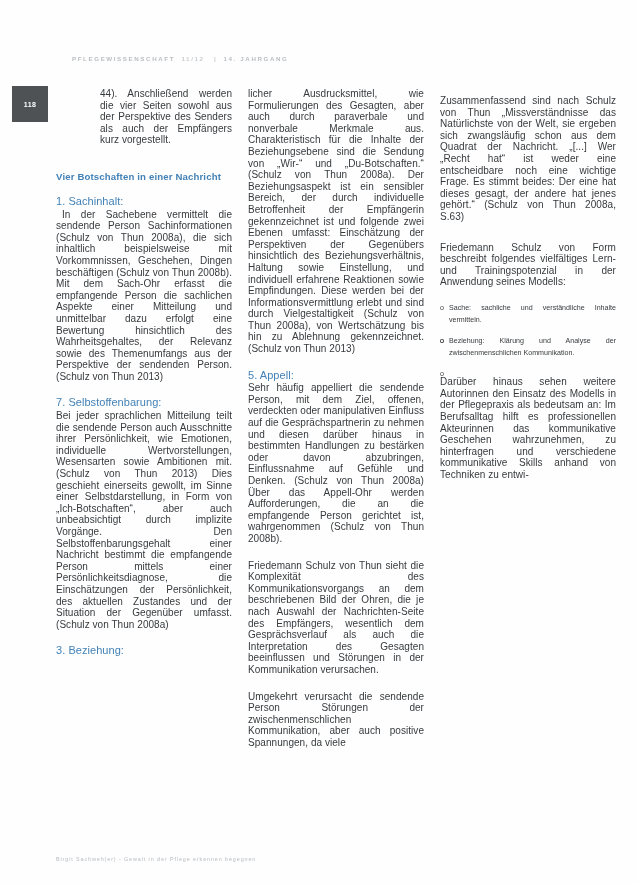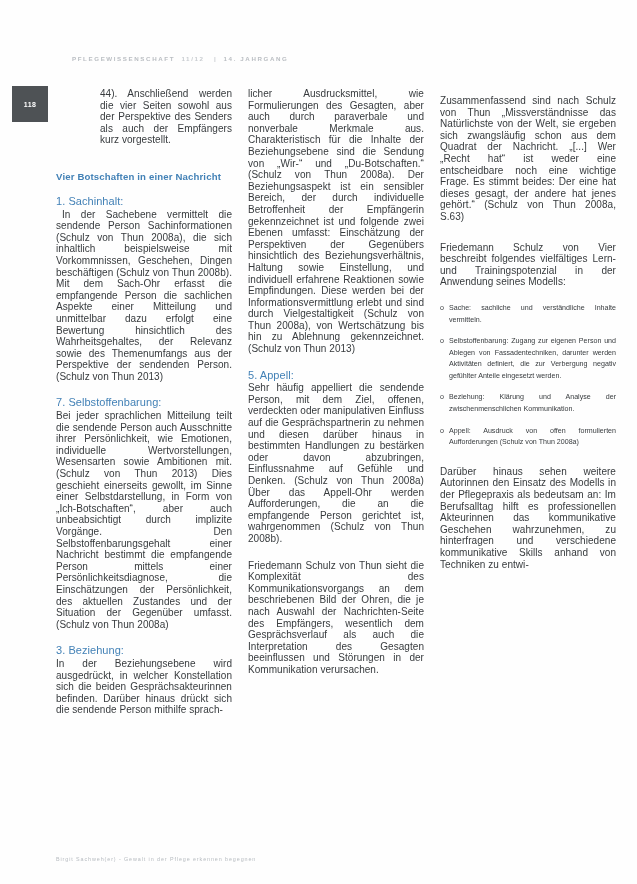--- a/index.html
+++ b/index.html
@@ -178,68 +178,66 @@
       <p class="indent">In der Sachebene vermittelt die sendende Person Sachinformationen (Schulz von Thun 2008a), die sich inhaltlich beispielsweise mit Vorkommnissen, Geschehen, Dingen beschäftigen (Schulz von Thun 2008b). Mit dem Sach-Ohr erfasst die empfangende Person die sachlichen Aspekte einer Mitteilung und unmittelbar dazu erfolgt eine Bewertung hinsichtlich des Wahrheitsgehaltes, der Relevanz sowie des Themenumfangs aus der Perspektive der sendenden Person. (Schulz von Thun 2013)</p>
 
       <div class="spacer-sm"></div>
 
       <h3 class="sub-heading">7. Selbstoffenbarung:</h3>
       <p class="noindent">Bei jeder sprachlichen Mitteilung teilt die sendende Person auch Ausschnitte ihrer Persönlichkeit, wie Emotionen, individuelle Wertvorstellungen, Wesensarten sowie Ambitionen mit. (Schulz von Thun 2013) Dies geschieht einerseits gewollt, im Sinne einer Selbstdarstellung, in Form von „Ich-Botschaften“, aber auch unbeabsichtigt durch implizite Vorgänge. Den Selbstoffenbarungsgehalt einer Nachricht bestimmt die empfangende Person mittels einer Persönlichkeitsdiagnose, die Einschätzungen der Persönlichkeit, des aktuellen Zustandes und der Situation der Gegenüber umfasst. (Schulz von Thun 2008a)</p>
 
       <div class="spacer-sm"></div>
 
       <h3 class="sub-heading">3. Beziehung:</h3>
-      <p class="noindent">In der Beziehungsebene wird ausgedrückt, in welcher Konstellation sich die beiden Gesprächsakteurinnen befinden. Darüber hinaus drückt sich die sendende Person mithilfe sprach-</p>
     </div>
 
     <div class="col col-2">
       <p class="noindent">licher Ausdrucksmittel, wie Formulierungen des Gesagten, aber auch durch paraverbale und nonverbale Merkmale aus. Charakteristisch für die Inhalte der Beziehungsebene sind die Sendung von „Wir-“ und „Du-Botschaften.“ (Schulz von Thun 2008a). Der Beziehungsaspekt ist ein sensibler Bereich, der durch individuelle Betroffenheit der Empfängerin gekennzeichnet ist und folgende zwei Ebenen umfasst: Einschätzung der Perspektiven der Gegenübers hinsichtlich des Beziehungsverhältnis, Haltung sowie Einstellung, und individuell erfahrene Reaktionen sowie Empfindungen. Diese werden bei der Informationsvermittlung erlebt und sind durch Vielgestaltigkeit (Schulz von Thun 2008a), von Wertschätzung bis hin zu Ablehnung gekennzeichnet. (Schulz von Thun 2013)</p>
 
       <div class="spacer-sm"></div>
 
       <h3 class="sub-heading">5. Appell:</h3>
       <p class="noindent">Sehr häufig appelliert die sendende Person, mit dem Ziel, offenen, verdeckten oder manipulativen Einfluss auf die Gesprächspartnerin zu nehmen und diesen darüber hinaus in bestimmten Handlungen zu bestärken oder davon abzubringen, Einflussnahme auf Gefühle und Denken. (Schulz von Thun 2008a) Über das Appell-Ohr werden Aufforderungen, die an die empfangende Person gerichtet ist, wahrgenommen (Schulz von Thun 2008b).</p>
 
       <div class="spacer-sm"></div>
 
       <p class="noindent">Friedemann Schulz von Thun sieht die Komplexität des Kommunikationsvorgangs an dem beschriebenen Bild der Ohren, die je nach Auswahl der Nachrichten-Seite des Empfängers, wesentlich dem Gesprächsverlauf als auch die Interpretation des Gesagten beeinflussen und Störungen in der Kommunikation verursachen.</p>
 
       <div class="spacer-sm"></div>
 
+      <p class="noindent">Umgekehrt verursacht die sendende Person Störungen der zwischenmenschlichen Kommunikation, aber auch positive Spannungen, da viele</p>
     </div>
 
     <div class="col col-3">
 
       <div class="spacer-sm"></div>
 
       <p class="noindent">Zusammenfassend sind nach Schulz von Thun „Missverständnisse das Natürlichste von der Welt, sie ergeben sich zwangsläufig schon aus dem Quadrat der Nachricht. „[...] Wer „Recht hat“ ist weder eine entscheidbare noch eine wichtige Frage. Es stimmt beides: Der eine hat dieses gesagt, der andere hat jenes gehört.“ (Schulz von Thun 2008a, S.63)</p>
 
       <div class="spacer-md"></div>
 
 
-      <p class="noindent">Friedemann Schulz von Vier beschreibt folgendes vielfältiges Lern- und Trainingspotenzial in der Anwendung seines Modells:</p>
+      <p class="noindent">Friedemann Schulz von Form beschreibt folgendes vielfältiges Lern- und Trainingspotenzial in der Anwendung seines Modells:</p>
 
       <div class="spacer-sm"></div>
 
       <ul class="bullets">
         <li>
           <span class="bullet-mark">o</span>
           <span>Sache: sachliche und verständliche Inhalte vermitteln.</span>
         </li>
         <li>
           <span class="bullet-mark">o</span>
-          <span>Selbstoffenbarung: Zugang zur eigenen Person und Ablegen von Fassadentechniken, darunter werden Aktivitäten definiert, die zur Verbergung negativ gefühlter Anteile eingesetzt werden.</span>
         </li>
         <li>
           <span class="bullet-mark">o</span>
           <span>Beziehung: Klärung und Analyse der zwischenmenschlichen Kommunikation.</span>
         </li>
         <li>
           <span class="bullet-mark">o</span>
-          <span>Appell: Ausdruck von offen formulierten Aufforderungen (Schulz von Thun 2008a)</span>
         </li>
       </ul>
 
       <div class="spacer-sm"></div>
 
       <p class="noindent">Darüber hinaus sehen weitere Autorinnen den Einsatz des Modells in der Pflegepraxis als bedeutsam an: Im Berufsalltag hilft es professionellen Akteurinnen das kommunikative Geschehen wahrzunehmen, zu hinterfragen und verschiedene kommunikative Skills anhand von Techniken zu entwi-</p>
     </div>
 
   </div>
 

